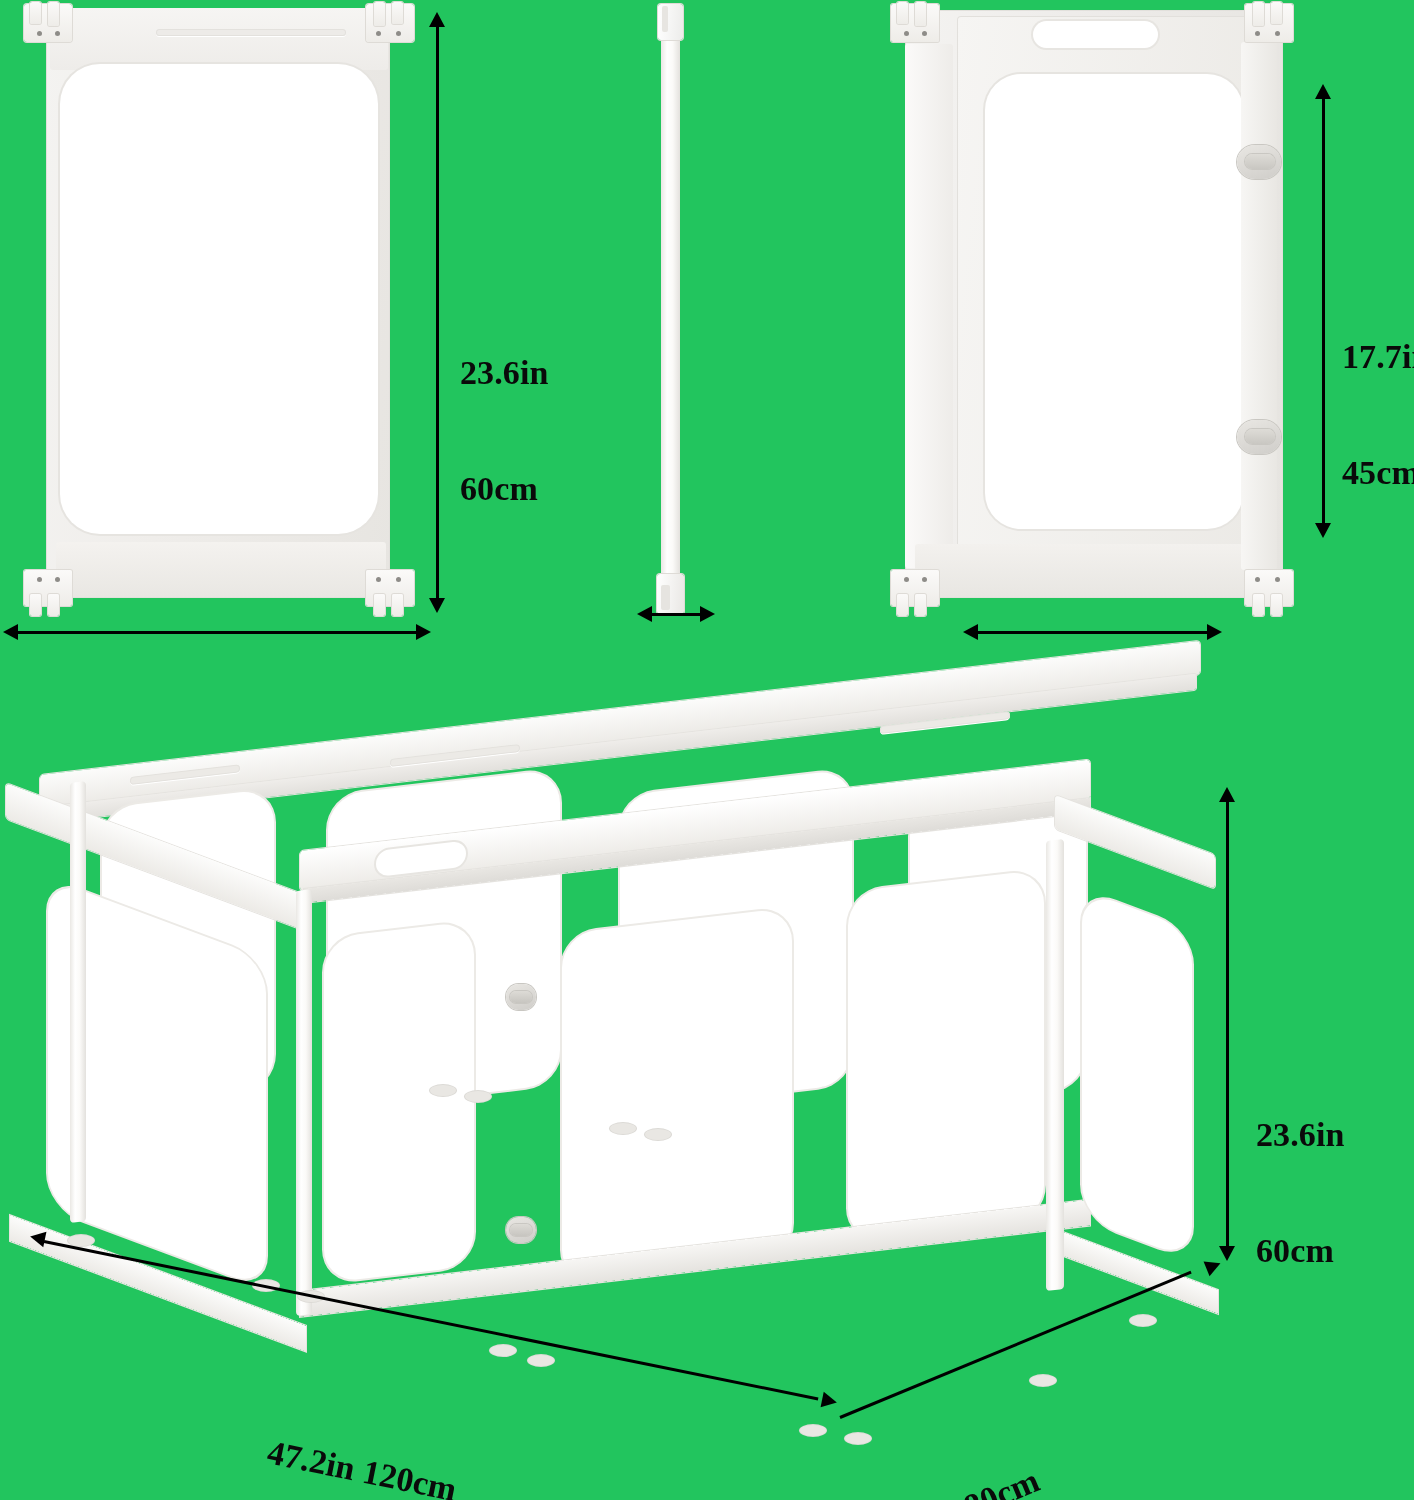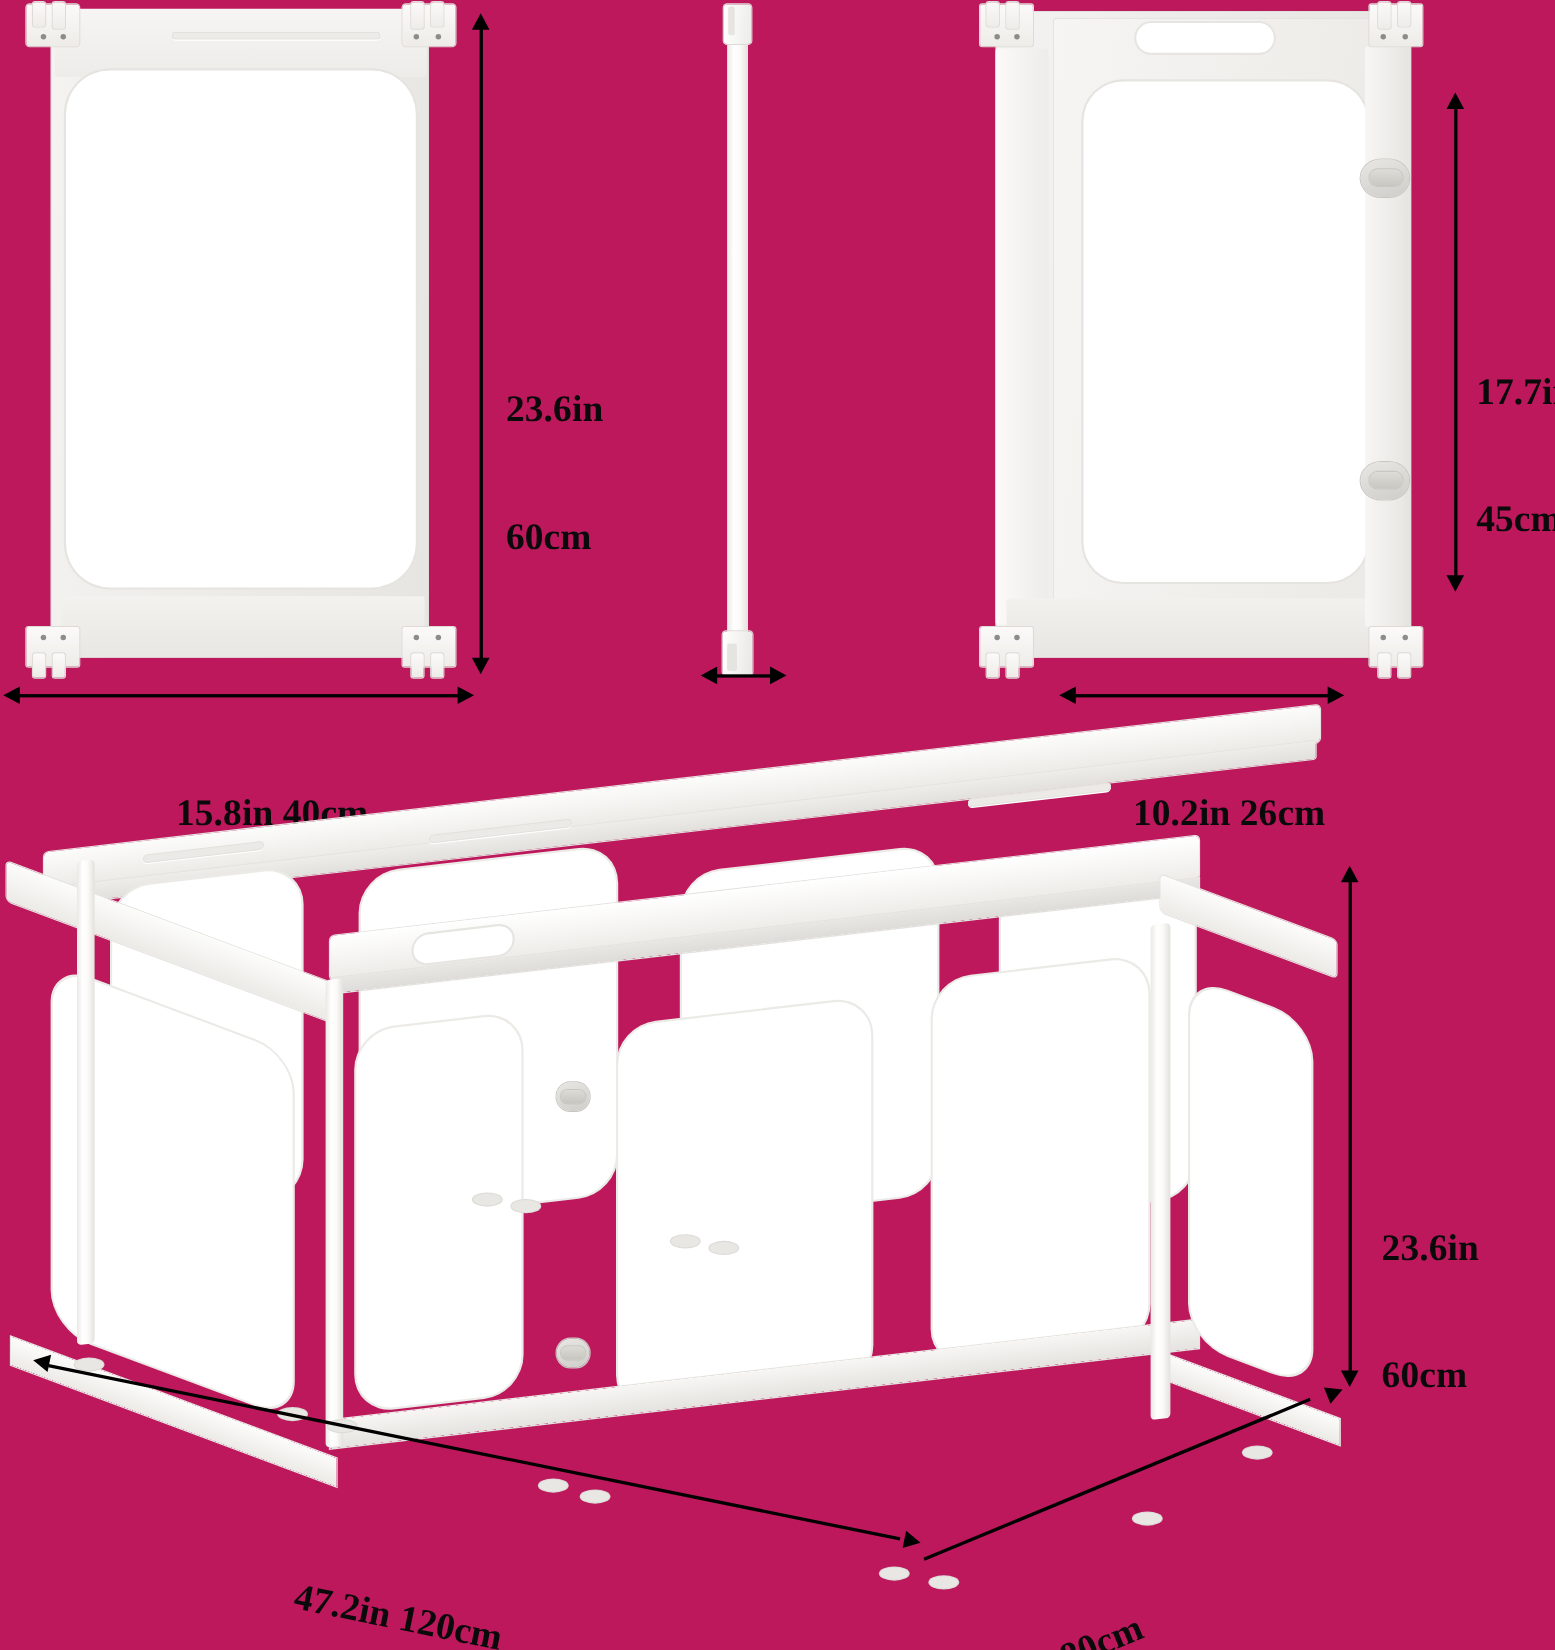--- a/index.html
+++ b/index.html
@@ -1,21 +1,21 @@
 <!DOCTYPE html>
 <html><head>
 <meta charset="utf-8">
 <style>
   html,body{margin:0;padding:0;background:#ffffff;}
   body{
     width:1414px;height:1500px;position:relative;overflow:hidden;
     font-family:"Liberation Serif","DejaVu Serif",serif;
     background:#ffffff;
   }
-  #stage{position:absolute;inset:0;width:1414px;height:1500px;background:#be185d;}
+  #stage{position:absolute;inset:0;width:1414px;height:1500px;background:#22c55e;}
 
   
   .dim{
     position:absolute;
     font-family:"Liberation Serif","DejaVu Serif",serif;
     font-weight:bold;
     color:#0a0a0a;
     line-height:1.14;
     white-space:pre;
     letter-spacing:0.1px;
@@ -141,23 +141,20 @@
   <div class="arrow-v" style="left:436px;top:25px;height:575px;"></div>
   <div class="ah head-down" style="left:429px;top:598px;"></div>
   <div class="dim two" style="left:460px;top:276px;font-size:34px;">
     <span>23.6in</span>
     <span>60cm</span>
   </div>
 
   <div class="ah head-left" style="left:3px;top:624px;"></div>
   <div class="arrow-h" style="left:16px;top:631px;width:402px;"></div>
   <div class="ah head-right" style="left:416px;top:624px;"></div>
-  <div class="dim" style="left:160px;top:643px;font-size:34px;">
-    <span>15.8in 40cm</span>
-  </div>
 
   <div class="part" style="left:655px;top:2px;width:40px;height:615px;">
     <div class="post" style="left:6px;top:18px;width:19px;height:568px;"></div>
     <div class="clip" style="left:3px;top:2px;width:25px;height:36px;border-radius:3px;
                 background:linear-gradient(95deg,#ffffff,#ececea);"></div>
     <div class="clip" style="left:7px;top:4px;width:6px;height:26px;background:#e7e5e1;box-shadow:none;"></div>
     <div class="clip" style="left:2px;top:572px;width:27px;height:40px;border-radius:3px;
                 background:linear-gradient(95deg,#ffffff,#e9e7e4);"></div>
     <div class="clip" style="left:6px;top:583px;width:9px;height:25px;background:#e6e4e0;box-shadow:none;"></div>
   </div>
@@ -217,23 +214,20 @@
   <div class="arrow-v" style="left:1322px;top:97px;height:428px;"></div>
   <div class="ah head-down" style="left:1315px;top:523px;"></div>
   <div class="dim two" style="left:1342px;top:260px;font-size:34px;">
     <span>17.7in</span>
     <span>45cm</span>
   </div>
 
   <div class="ah head-left" style="left:963px;top:624px;"></div>
   <div class="arrow-h" style="left:976px;top:631px;width:233px;"></div>
   <div class="ah head-right" style="left:1207px;top:624px;"></div>
-  <div class="dim" style="left:1030px;top:643px;font-size:34px;">
-    <span>10.2in 26cm</span>
-  </div>
 
   <div id="pen">
 
     <div class="rail" style="left:40px;top:120px;width:1160px;height:34px;
                 transform:skewY(-6.6deg);transform-origin:0 0;border-radius:4px;"></div>
     <div class="rail" style="left:44px;top:152px;width:1152px;height:16px;
                 transform:skewY(-6.6deg);transform-origin:0 0;
                 background:linear-gradient(180deg,#efedea,#e2e0dc);border-radius:2px;"></div>
 
     <div class="face" style="left:78px;top:60px;width:220px;height:470px;transform:skewY(-6.6deg);transform-origin:0 0;">

